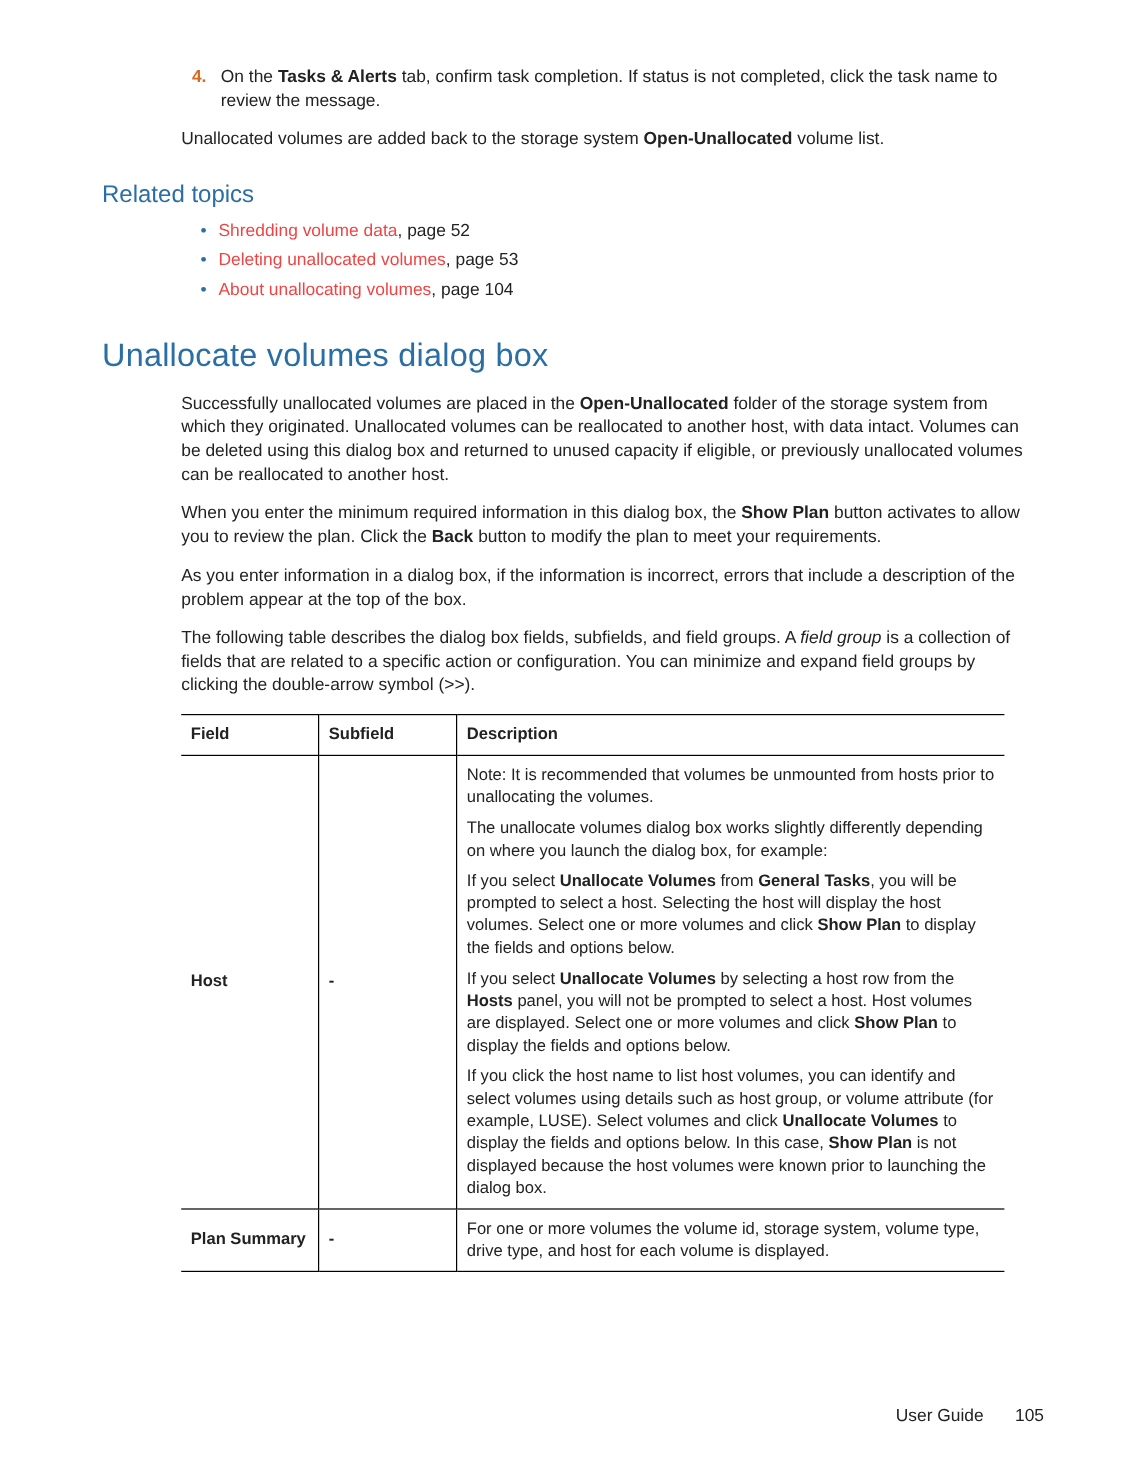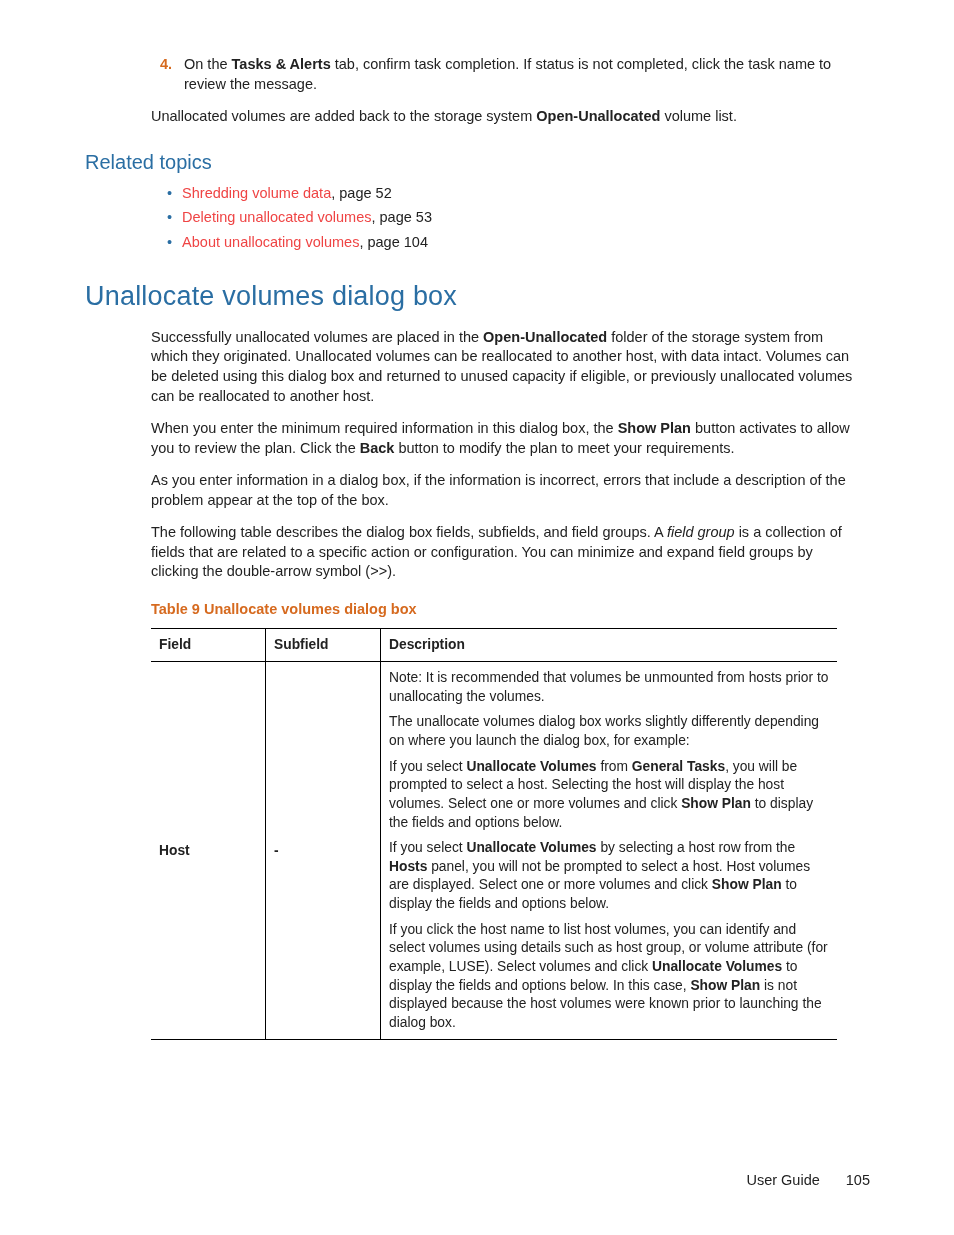--- a/index.html
+++ b/index.html
@@ -86,21 +86,20 @@
   <p class="para">
     <span>When you enter the minimum required information in this dialog box, the </span><span class="bold">Show Plan</span><span> button activates to allow you to review the plan. Click the </span><span class="bold">Back</span><span> button to modify the plan to meet your requirements.</span>
   </p>
 
   <p class="para">As you enter information in a dialog box, if the information is incorrect, errors that include a description of the problem appear at the top of the box.</p>
 
   <p class="para">
     <span>The following table describes the dialog box fields, subfields, and field groups. A </span><span class="italic">field group</span><span> is a collection of fields that are related to a specific action or configuration. You can minimize and expand field groups by clicking the double-arrow symbol (&gt;&gt;).</span>
   </p>
 
-  <div class="table-caption">Table 9 Unallocate volumes dialog box</div>
 
   <table class="fields">
     <thead>
       <tr>
         <th class="sep-r">Field</th>
         <th class="sep-r">Subfield</th>
         <th>Description</th>
       </tr>
     </thead>
     <tbody>
@@ -110,20 +109,25 @@
         <td>
           <div class="desc-block">
             <p>Note: It is recommended that volumes be unmounted from hosts prior to unallocating the volumes.</p>
             <p>The unallocate volumes dialog box works slightly differently depending on where you launch the dialog box, for example:</p>
             <p><span>If you select </span><span class="bold">Unallocate Volumes</span><span> from </span><span class="bold">General Tasks</span><span>, you will be prompted to select a host. Selecting the host will display the host volumes. Select one or more volumes and click </span><span class="bold">Show Plan</span><span> to display the fields and options below.</span></p>
             <p><span>If you select </span><span class="bold">Unallocate Volumes</span><span> by selecting a host row from the </span><span class="bold">Hosts</span><span> panel, you will not be prompted to select a host. Host volumes are displayed. Select one or more volumes and click </span><span class="bold">Show Plan</span><span> to display the fields and options below.</span></p>
             <p><span>If you click the host name to list host volumes, you can identify and select volumes using details such as host group, or volume attribute (for example, LUSE). Select volumes and click </span><span class="bold">Unallocate Volumes</span><span> to display the fields and options below. In this case, </span><span class="bold">Show Plan</span><span> is not displayed because the host volumes were known prior to launching the dialog box.</span></p>
           </div>
         </td>
       </tr>
+      <tr>
+        <td class="sep-r bold">Plan Summary</td>
+        <td class="sep-r bold">-</td>
+        <td>For one or more volumes the volume id, storage system, volume type, drive type, and host for each volume is displayed.</td>
+      </tr>
     </tbody>
   </table>
 
   <div class="footer">
     <span>User Guide</span>
     <span class="pn">105</span>
   </div>
 
 </div>
 

